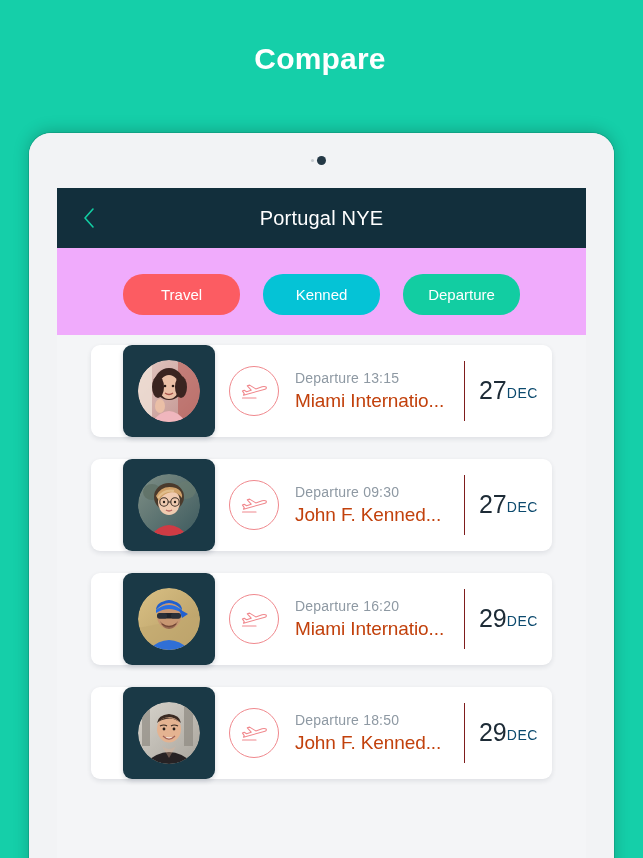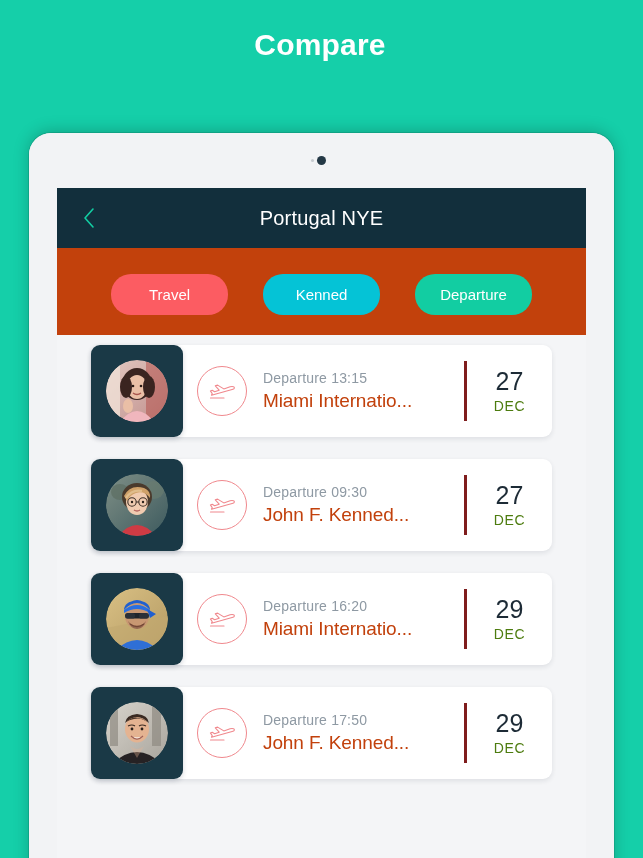--- a/index.html
+++ b/index.html
@@ -7,21 +7,21 @@
     width:643px; height:858px;
     font-family:"Liberation Sans", sans-serif;
     overflow:hidden;
   }
   body { background:#15cfa9; position:relative; }
 
   
   .promo {
     position:absolute; top:0; left:0; width:640px; height:133px;
     display:flex; flex-direction:column; align-items:center;
-    justify-content:flex-start; padding-top:26px;
+    justify-content:flex-start; padding-top:40px;
     color:#ffffff;
   }
   .promo-line1 { font-size:30px; font-weight:bold; letter-spacing:.2px; line-height:1.25; }
   .promo-line2 { font-size:26px; font-weight:400; letter-spacing:.2px; line-height:1.3; margin-top:3px; }
 
   
   .tablet {
     position:absolute; left:29px; top:133px;
     width:585px; height:760px;
     background:#f2f3f5;
@@ -62,23 +62,23 @@
     cursor:pointer;
   }
   .nav-back svg { display:block; }
   .nav-title {
     width:100%; text-align:center;
     color:#ffffff; font-size:20px; font-weight:400; letter-spacing:.2px;
   }
 
   
   .tabs {
-    display:flex; justify-content:center; gap:35px;
+    display:flex; justify-content:center; gap:23px;
     padding:26px 0 20px 0;
-    background:#c2410c;
+    background:#f0abfc;
   }
   .pill {
     border:none; border-radius:20px;
     height:41px; min-width:117px;
     padding:0 22px;
     color:#ffffff; font-size:15px;
     font-family:"Liberation Sans", sans-serif;
     cursor:pointer;
     display:flex; align-items:center; justify-content:center;
   }
@@ -90,20 +90,21 @@
   .card-list { padding:10px 0 0 0; background:#f4f5f7; }
   .card {
     position:relative;
     margin:0 34px 22px 34px;
     height:92px;
     background:#ffffff;
     border-radius:9px;
     box-shadow:0 2px 5px rgba(30,40,60,0.10);
     display:flex; align-items:stretch;
     overflow:visible;
+    padding-left:32px;
   }
   .avatar-panel {
     position:relative;
     width:92px; min-width:92px;
     background:#1a3946;
     border-radius:9px;
     display:flex; align-items:center; justify-content:center;
     box-shadow:0 2px 5px rgba(30,40,60,0.18);
     z-index:2;
   }
@@ -130,27 +131,27 @@
     font-size:14px; color:#8e99a3; letter-spacing:.2px;
     margin-bottom:4px; white-space:nowrap;
   }
   .place {
     font-size:19px; color:#c2410c; letter-spacing:-.1px;
     white-space:nowrap; overflow:hidden;
   }
 
   .card-date {
     width:88px; min-width:88px;
-    border-left:3px solid #7f1d1d;
-    display:flex; flex-direction:column;
+    border-left:1px solid #7f1d1d;
+    display:flex; flex-direction:row;
     align-items:center; justify-content:center;
     margin:16px 0;
   }
   .date-day { font-size:25px; color:#1d2b36; line-height:1.1; }
-  .date-mon { font-size:14px; color:#4d7c0f; letter-spacing:.6px; margin-top:3px; }
+  .date-mon { font-size:14px; color:#0c4a6e; letter-spacing:.6px; margin-top:3px; }
 </style>
 </head>
 <body>
 
 <div class="promo">
   <div class="promo-line1">Compare</div>
 </div>
 
 <div class="tablet">
 
@@ -358,21 +359,21 @@
           </div>
         </div>
         <div class="card-mid">
           <div class="plane-circle">
             <svg width="28" height="20" viewBox="0 0 28 20" fill="none">
               <path d="M3.5 14.2 L25 8.2 C26.4 7.8 26.9 6.4 25.6 5.8 C24.6 5.3 23.3 5.4 22.1 5.8 L15.8 7.9 L9.6 4.1 L7.3 4.8 L11.2 9.2 L6.6 10.8 L4.2 9.3 L2.4 9.9 L4.2 12.6 Z" stroke="#f0888d" stroke-width="1.1" stroke-linejoin="round" fill="none"></path>
               <path d="M2.5 17 L16 17" stroke="#f0888d" stroke-width="1.1" stroke-linecap="round"></path>
             </svg>
           </div>
           <div class="card-text">
-            <div class="departure">Departure 17:50</div>
+            <div class="departure">Departure 18:50</div>
             <div class="place">John F. Kenned...</div>
           </div>
         </div>
         <div class="card-date">
           <div class="date-day">29</div>
           <div class="date-mon">DEC</div>
         </div>
       </div>
 
     </div>

